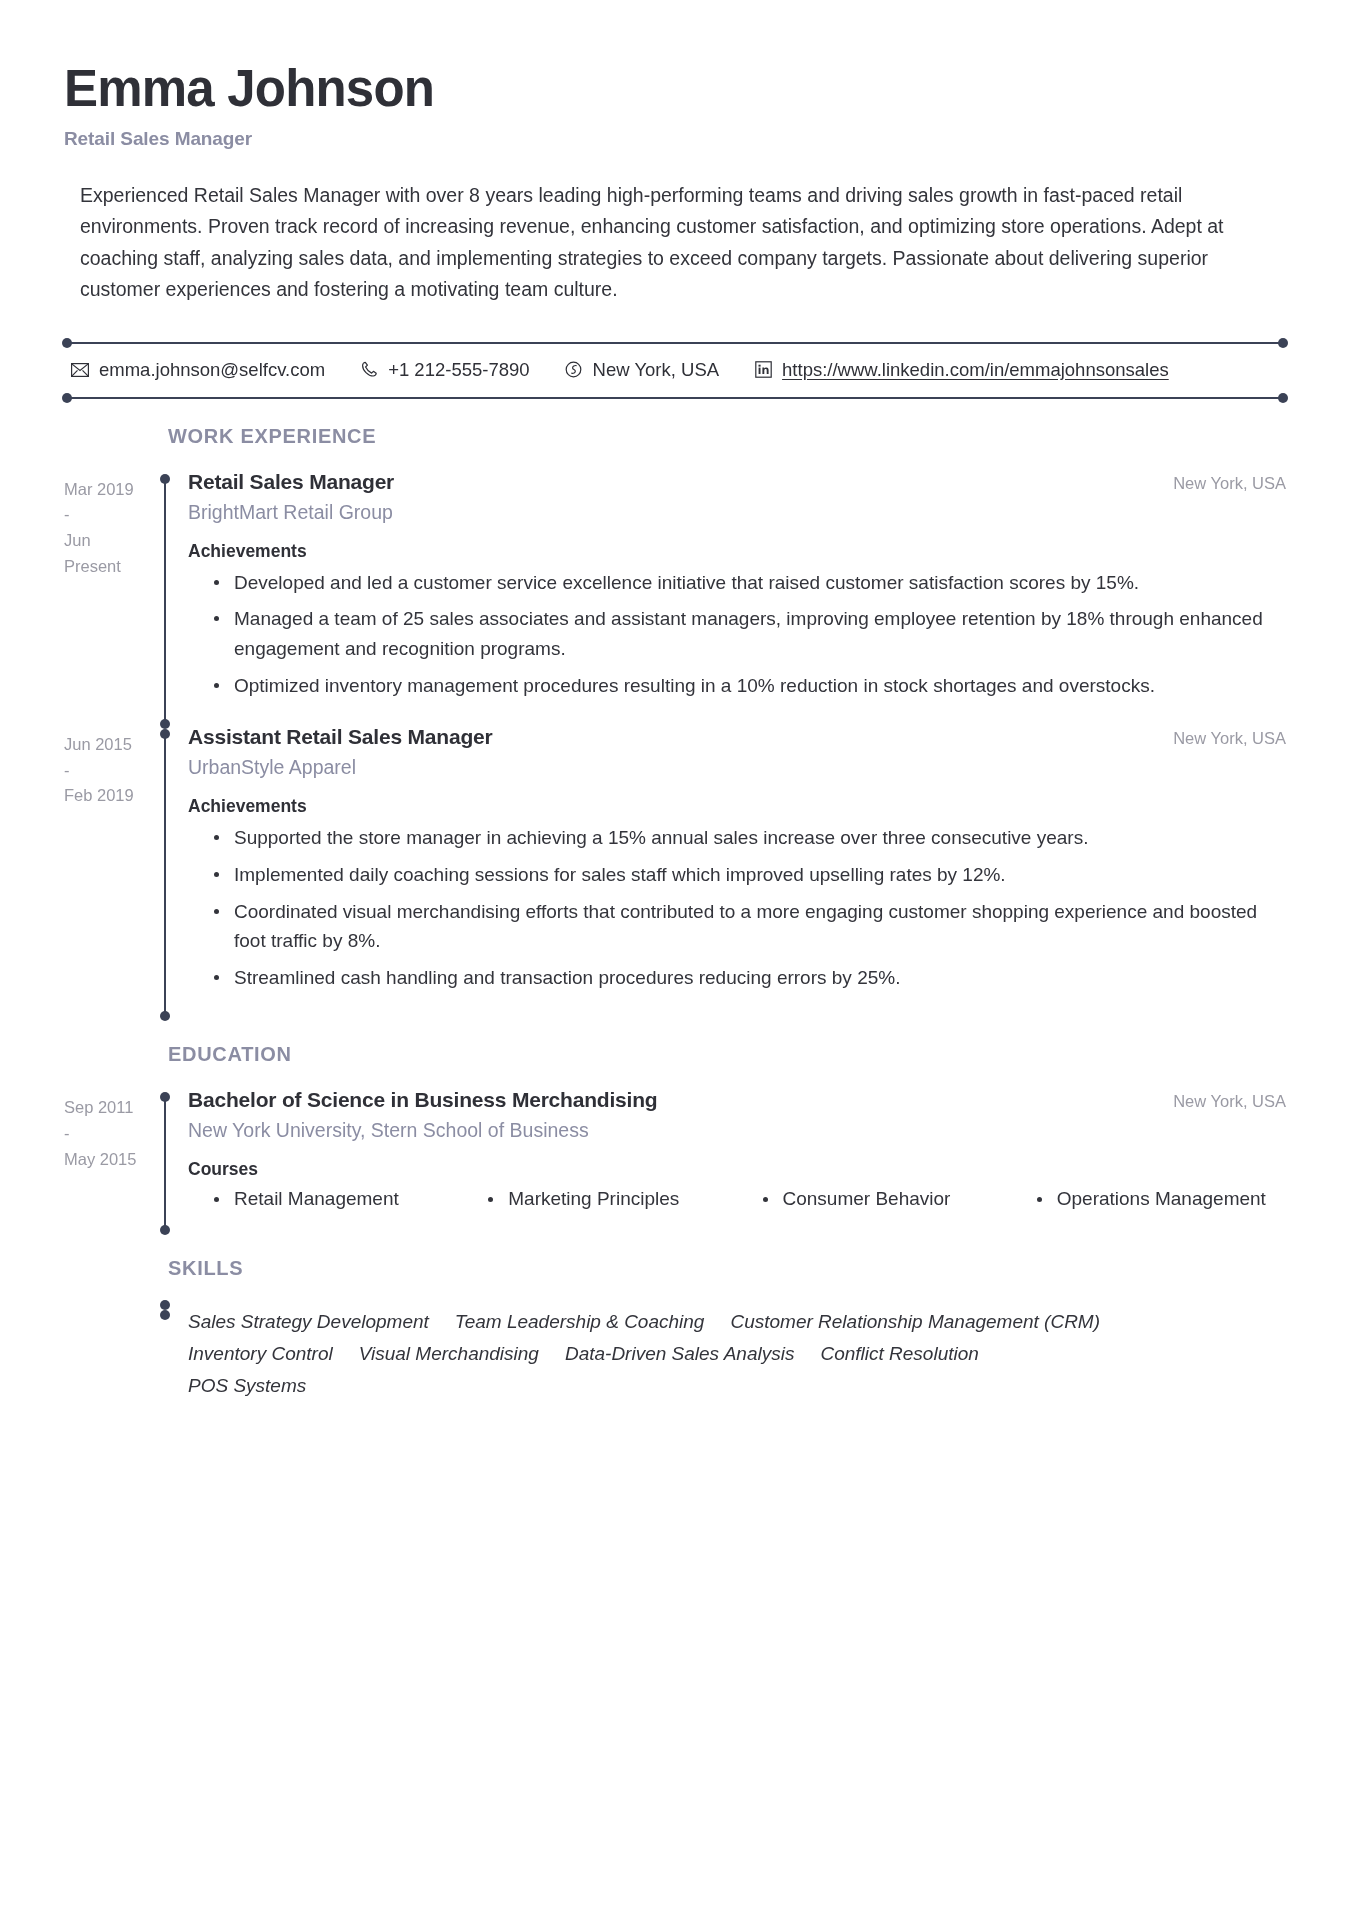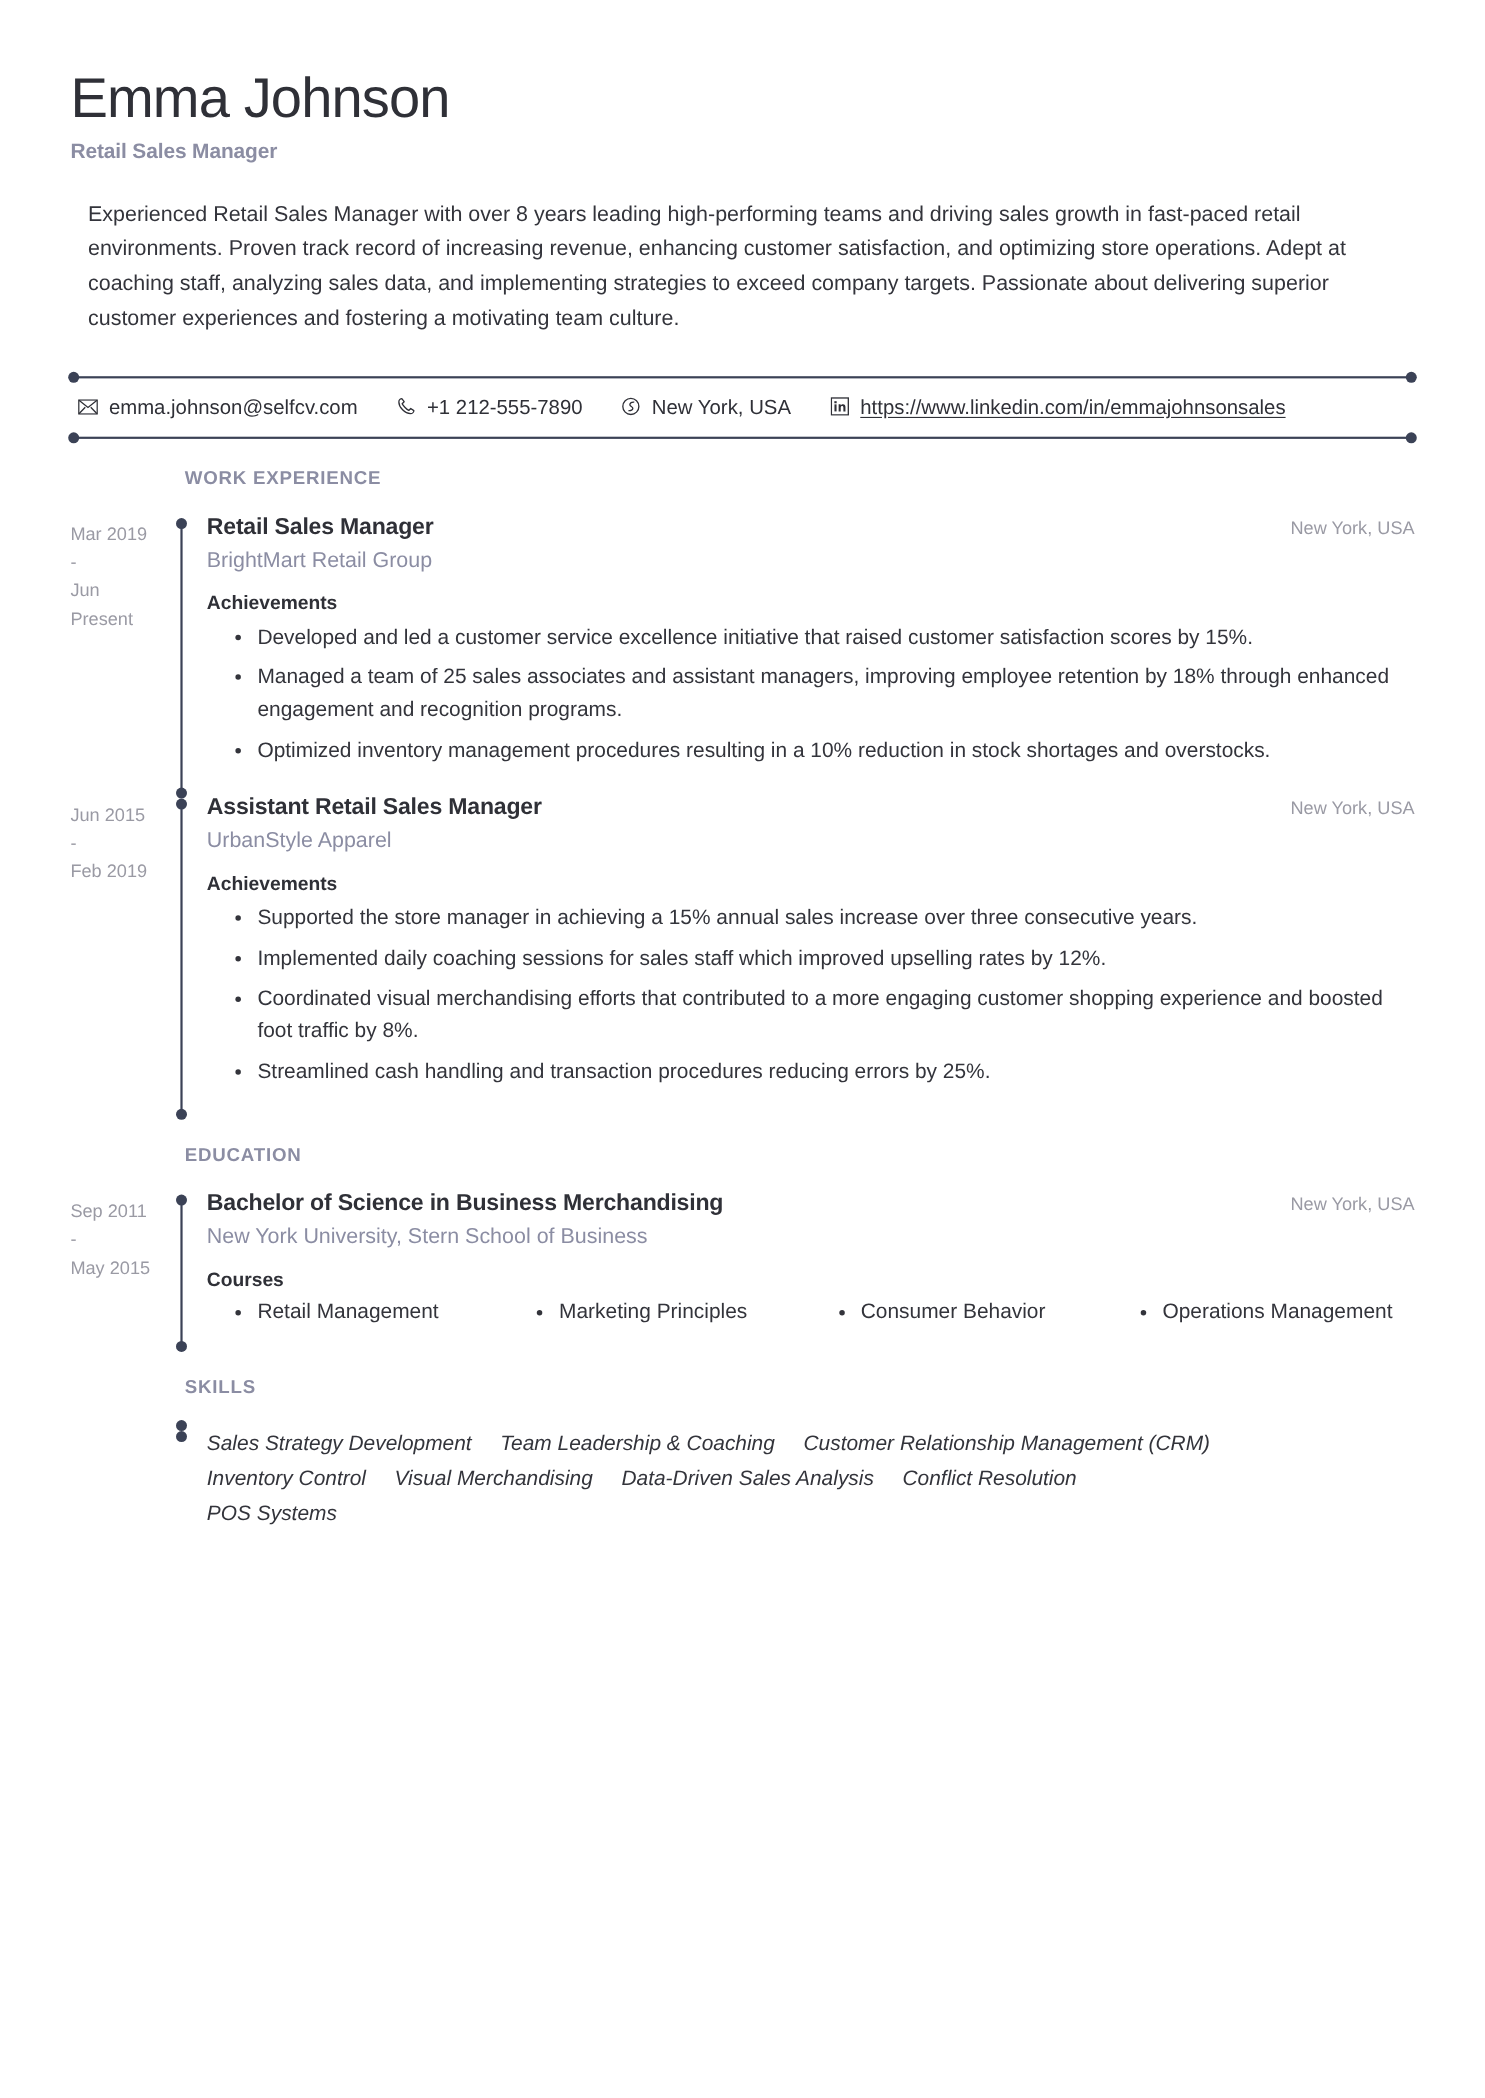--- a/index.html
+++ b/index.html
@@ -15,21 +15,21 @@
     width: 1350px;
     min-height: 1907px;
     padding: 62px 64px 40px 64px;
     background: #ffffff;
     position: relative;
   }
 
   
   .name {
     font-size: 51px;
-    font-weight: 400;
+    font-weight: 700;
     letter-spacing: -0.8px;
     color: #2f3037;
     margin: 0 0 12px 0;
     line-height: 1.05;
   }
   .headline {
     font-size: 19px;
     font-weight: 700;
     color: #8b8da3;
     margin: 0 0 30px 0;
@@ -88,21 +88,21 @@
   }
   .contact-item a, .contact-item .link {
     color: #2f3037;
     text-decoration: underline;
     text-underline-offset: 3px;
   }
 
   
   .section { margin-top: 26px; }
   .section-title {
-    font-size: 17px;
+    font-size: 20px;
     font-weight: 700;
     letter-spacing: 0.7px;
     color: #8b8da3;
     margin: 0 0 22px 0;
     padding-left: 104px;
   }
   .section-title.sk { margin-bottom: 26px; }
 
   
   .entry {

